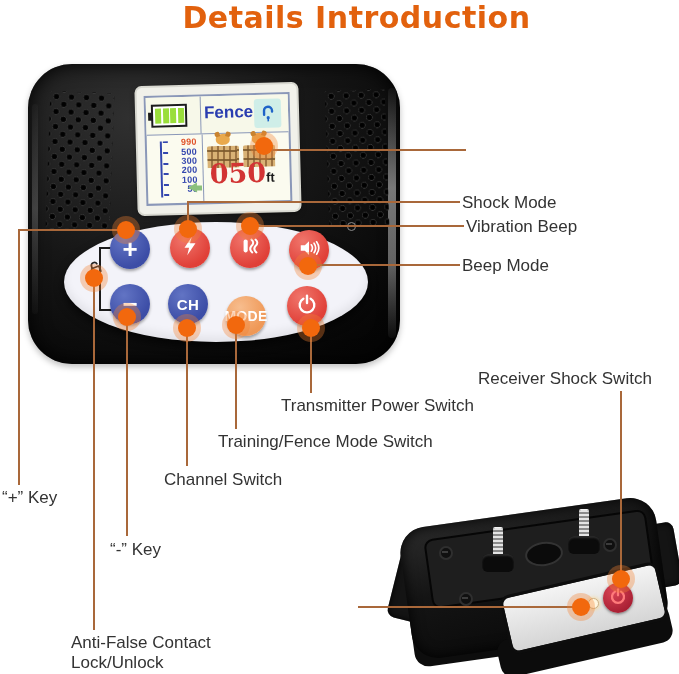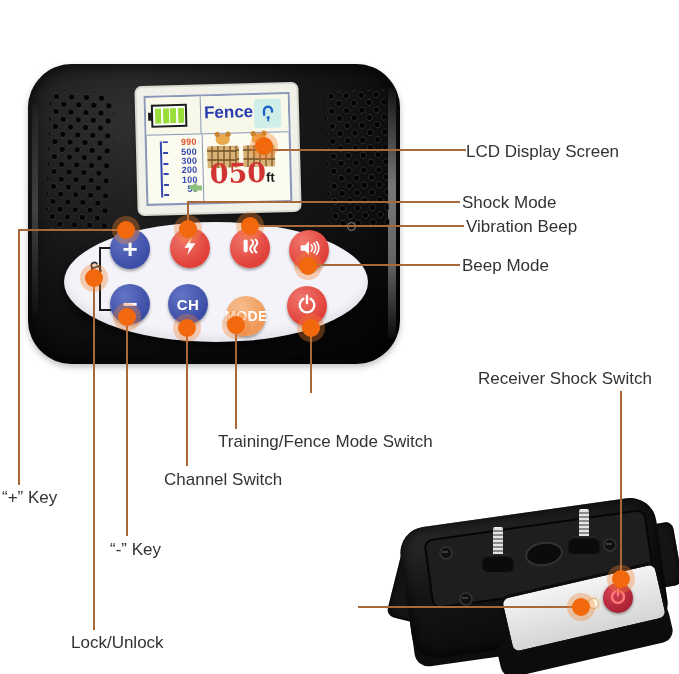--- a/index.html
+++ b/index.html
@@ -151,20 +151,21 @@
   .l-lcd{left:466px;top:142px}.l-shock{left:462px;top:193px}.l-vib{left:466px;top:217px}
   .l-beep{left:462px;top:256px}.l-rxpw{left:478px;top:369px}.l-txpw{left:281px;top:396px}
   .l-train{left:218px;top:432px}.l-ch{left:164px;top:470px}.l-plus{left:2px;top:488px}
   .l-minus{left:110px;top:540px}.l-ind{left:239px;top:594px}.l-anti{left:71px;top:633px}
 </style>
 </head>
 <body>
 
 <div class="canvas">
 
+  <h1 class="title">Details Introduction</h1>
 
   <div class="transmitter">
     <div class="edge-l"></div>
     <div class="edge-r"></div>
     <div class="spk spk-l"></div>
     <div class="spk spk-r"></div>
     <div class="tiny-ring"></div>
 
     <div class="bezel">
       <div class="lcd">
@@ -308,26 +309,27 @@
   <div class="dot d-beep"></div>
   <div class="dot d-plus"></div>
   <div class="dot d-lock"></div>
   <div class="dot d-minus"></div>
   <div class="dot d-ch"></div>
   <div class="dot d-mode"></div>
   <div class="dot d-txpw"></div>
   <div class="dot d-rxpw"></div>
   <div class="dot d-ind"></div>
 
-  <div class="lbl l-lcd">LCD Display Screen</div>
   <div class="lbl l-shock">Shock Mode</div>
   <div class="lbl l-vib">Vibration Beep</div>
   <div class="lbl l-beep">Beep Mode</div>
   <div class="lbl l-rxpw">Receiver Shock Switch</div>
+  <div class="lbl l-txpw">Transmitter Power Switch</div>
   <div class="lbl l-train">Training/Fence Mode Switch</div>
   <div class="lbl l-ch">Channel Switch</div>
   <div class="lbl l-plus">“+” Key</div>
   <div class="lbl l-minus">“-” Key</div>
   <div class="lbl lbl-2line l-anti">
+    <div>Anti-False Contact</div>
     <div>Lock/Unlock</div>
   </div>
 
 </div>
 
 </body></html>

